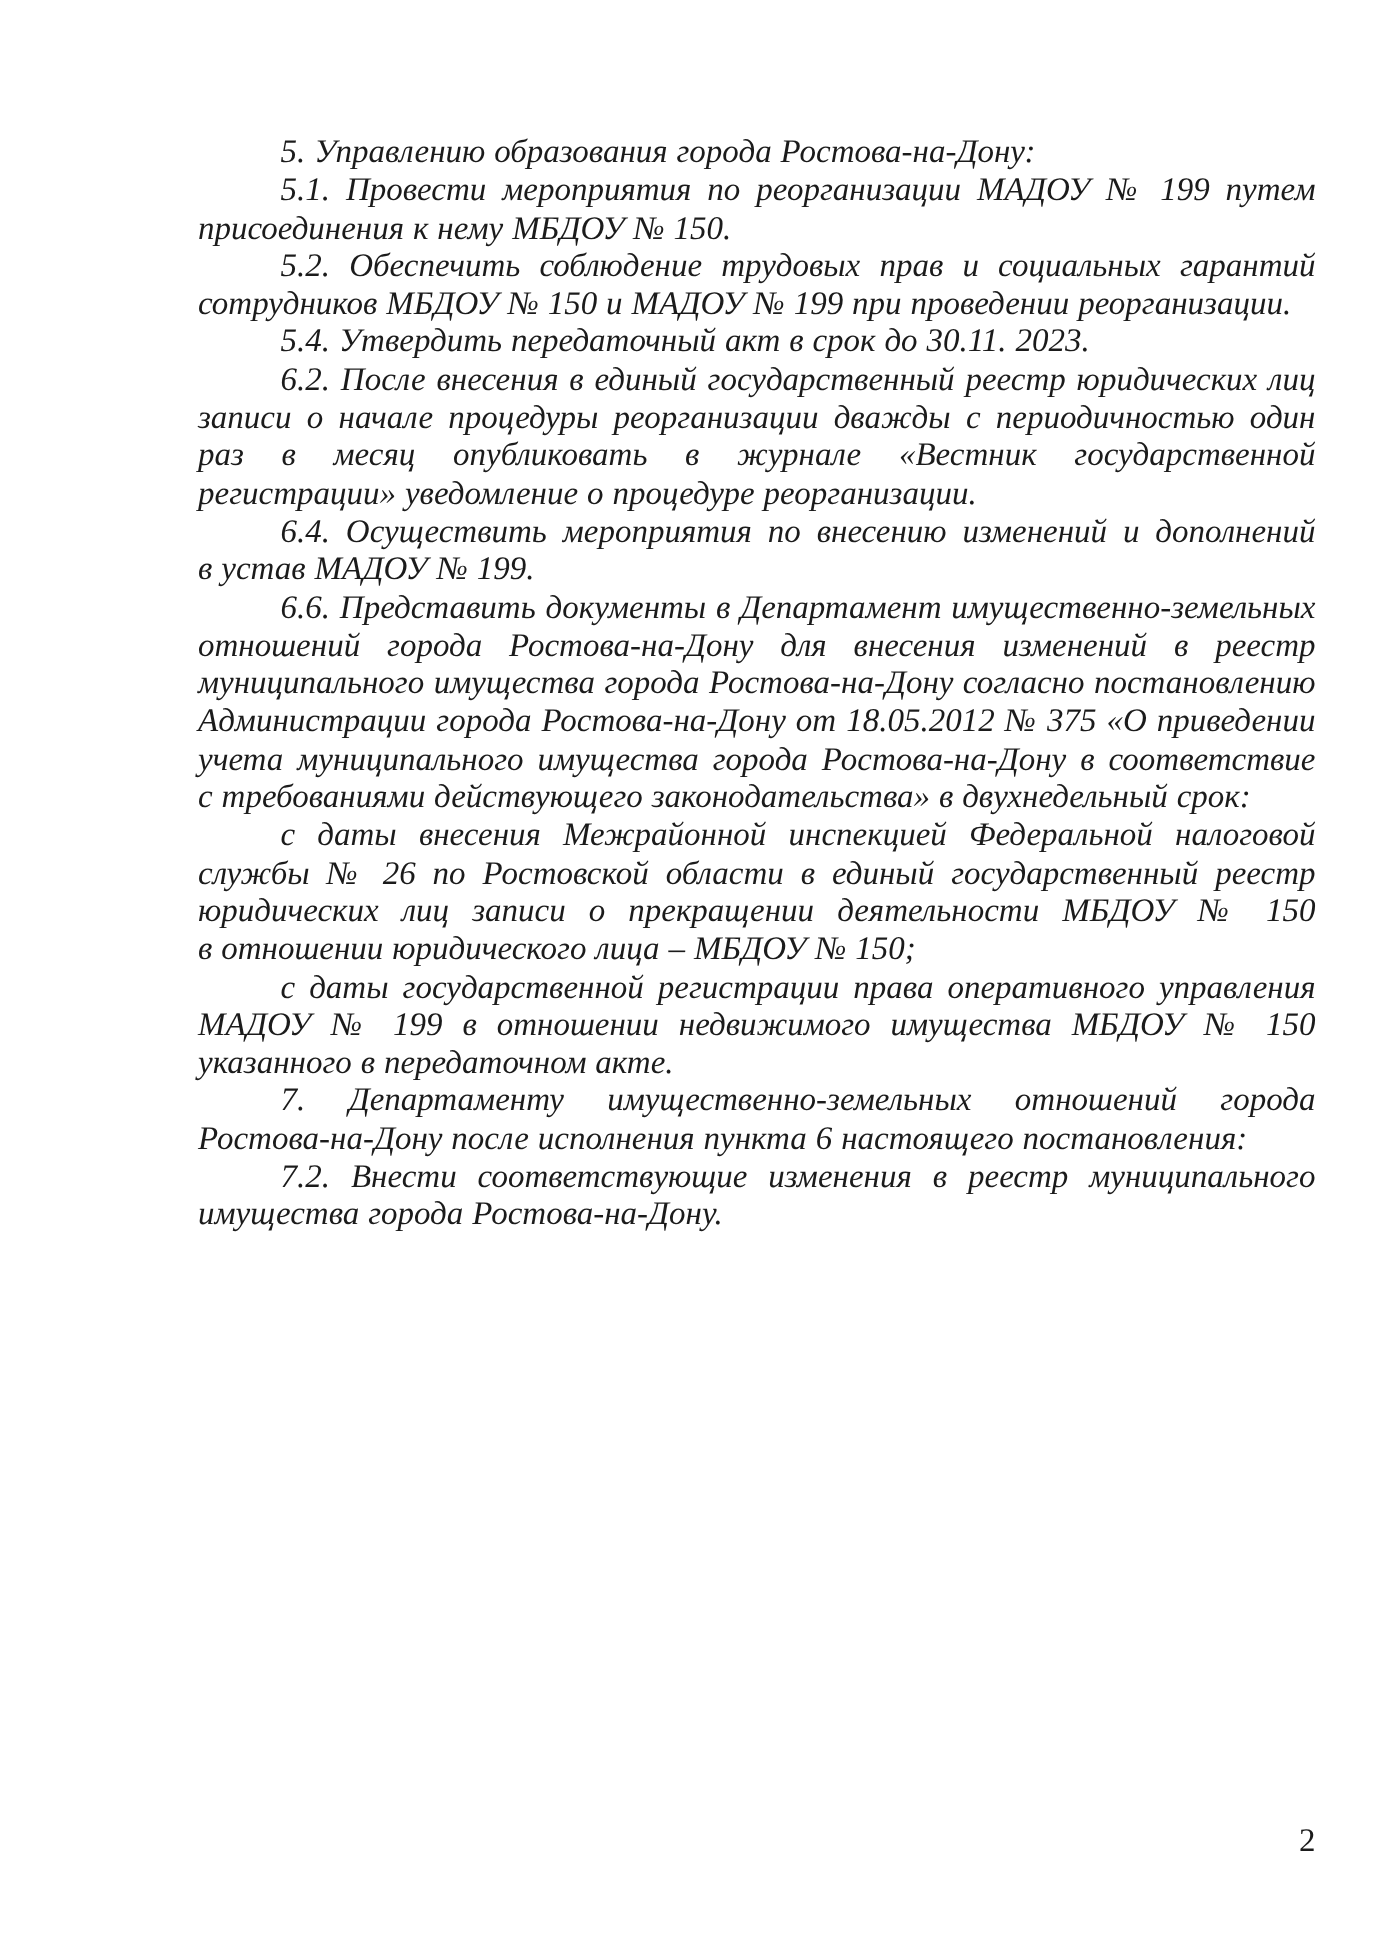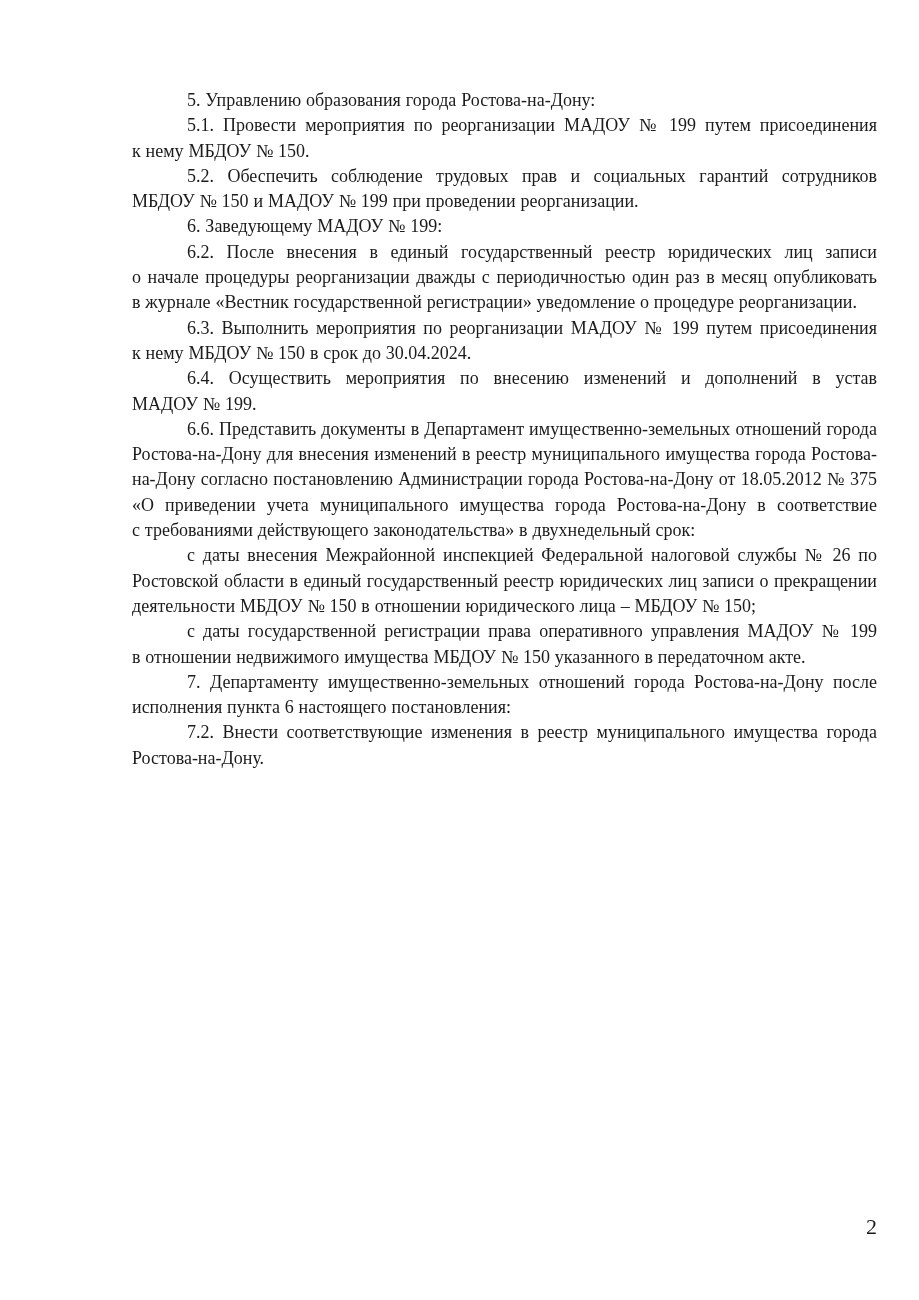--- a/index.html
+++ b/index.html
@@ -19,44 +19,44 @@
   .content {
     position: absolute;
     left: 132px;
     top: 88px;
     width: 745px;
   }
   .para {
     margin: 0;
     text-indent: 55px;
     text-align: justify;
-    font-size: 18px;
+    font-size: 22px;
     line-height: 25.3px;
     word-spacing: 0.02em;
+    font-style: italic;
   }
   .page-number {
     position: absolute;
     top: 1214px;
     right: 42px;
     font-size: 22px;
     line-height: 26px;
     color: #1b1b1b;
   }
 </style>
 </head>
 <body>
 
 <div class="page">
   <div class="content">
     <p class="para">5. Управлению образования города Ростова-на-Дону:</p>
     <p class="para">5.1. Провести мероприятия по реорганизации МАДОУ&nbsp;№&nbsp;199 путем присоединения к&nbsp;нему МБДОУ&nbsp;№&nbsp;150.</p>
     <p class="para">5.2. Обеспечить соблюдение трудовых прав и&nbsp;социальных гарантий сотрудников МБДОУ&nbsp;№&nbsp;150 и&nbsp;МАДОУ&nbsp;№&nbsp;199 при проведении реорганизации.</p>
-    <p class="para">6. Заведующему МАДОУ&nbsp;№&nbsp;199:</p>
+    <p class="para">5.4. Утвердить передаточный акт в&nbsp;срок до 30.11. 2023.</p>
     <p class="para">6.2. После внесения в&nbsp;единый государственный реестр юридических лиц записи о&nbsp;начале процедуры реорганизации дважды с&nbsp;периодичностью один раз в&nbsp;месяц опубликовать в&nbsp;журнале «Вестник государственной регистрации» уведомление о&nbsp;процедуре реорганизации.</p>
-    <p class="para">6.3. Выполнить мероприятия по реорганизации МАДОУ&nbsp;№&nbsp;199 путем присоединения к&nbsp;нему МБДОУ&nbsp;№&nbsp;150 в&nbsp;срок до 30.04.2024.</p>
     <p class="para">6.4. Осуществить мероприятия по внесению изменений и&nbsp;дополнений в&nbsp;устав МАДОУ&nbsp;№&nbsp;199.</p>
     <p class="para">6.6. Представить документы в&nbsp;Департамент имущественно-земельных отношений города Ростова-на-Дону для внесения изменений в&nbsp;реестр муниципального имущества города Ростова-на-Дону согласно постановлению Администрации города Ростова-на-Дону от 18.05.2012 №&nbsp;375 «О приведении учета муниципального имущества города Ростова-на-Дону в&nbsp;соответствие с&nbsp;требованиями действующего законодательства» в&nbsp;двухнедельный срок:</p>
     <p class="para">с&nbsp;даты внесения Межрайонной инспекцией Федеральной налоговой службы №&nbsp;26 по Ростовской области в&nbsp;единый государственный реестр юридических лиц записи о&nbsp;прекращении деятельности МБДОУ&nbsp;№&nbsp;150 в&nbsp;отношении юридического лица – МБДОУ&nbsp;№&nbsp;150;</p>
     <p class="para">с&nbsp;даты государственной регистрации права оперативного управления МАДОУ&nbsp;№&nbsp;199 в&nbsp;отношении недвижимого имущества МБДОУ&nbsp;№&nbsp;150 указанного в&nbsp;передаточном акте.</p>
     <p class="para">7. Департаменту имущественно-земельных отношений города Ростова-на-Дону после исполнения пункта 6 настоящего постановления:</p>
     <p class="para">7.2. Внести соответствующие изменения в&nbsp;реестр муниципального имущества города Ростова-на-Дону.</p>
   </div>
   <div class="page-number">2</div>
 </div>
 

